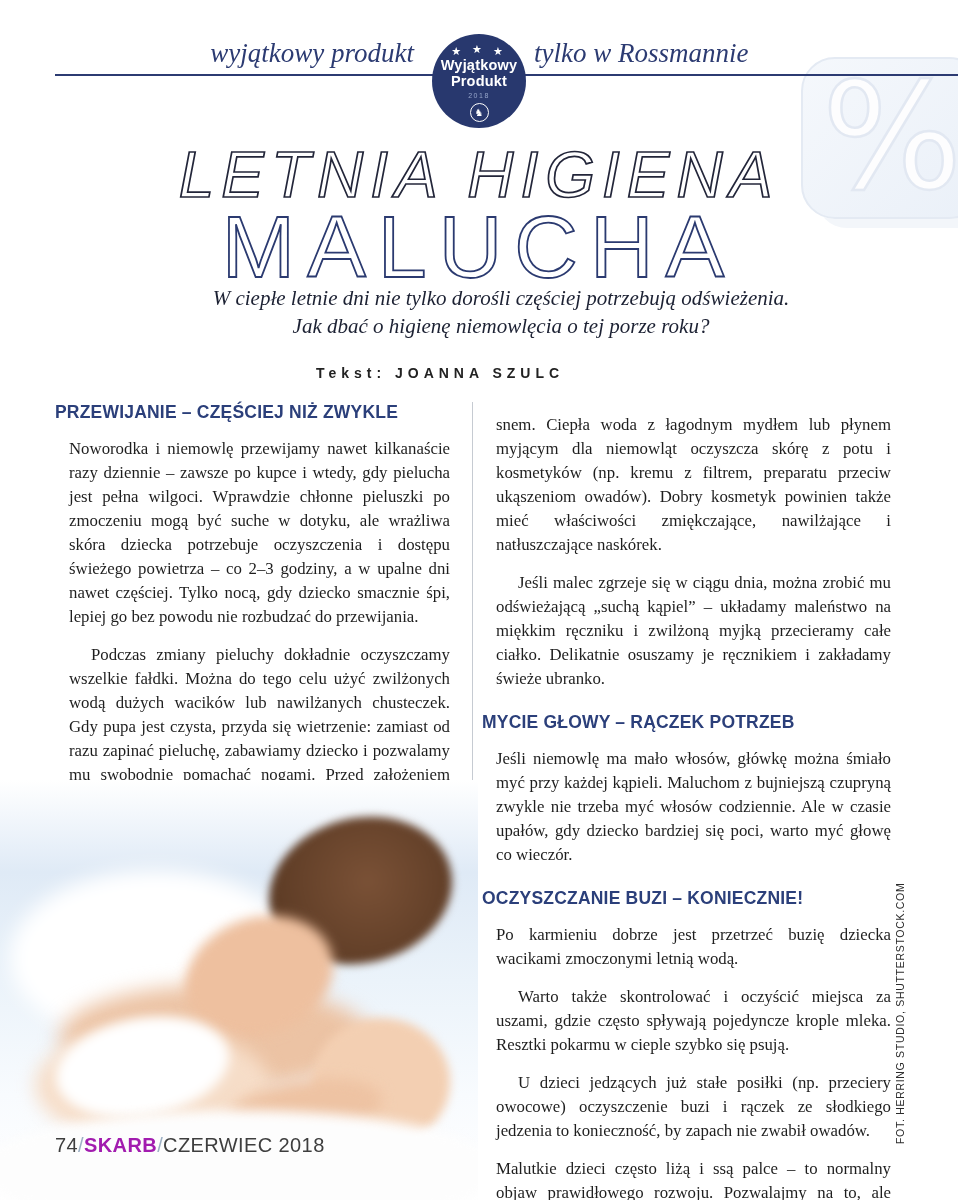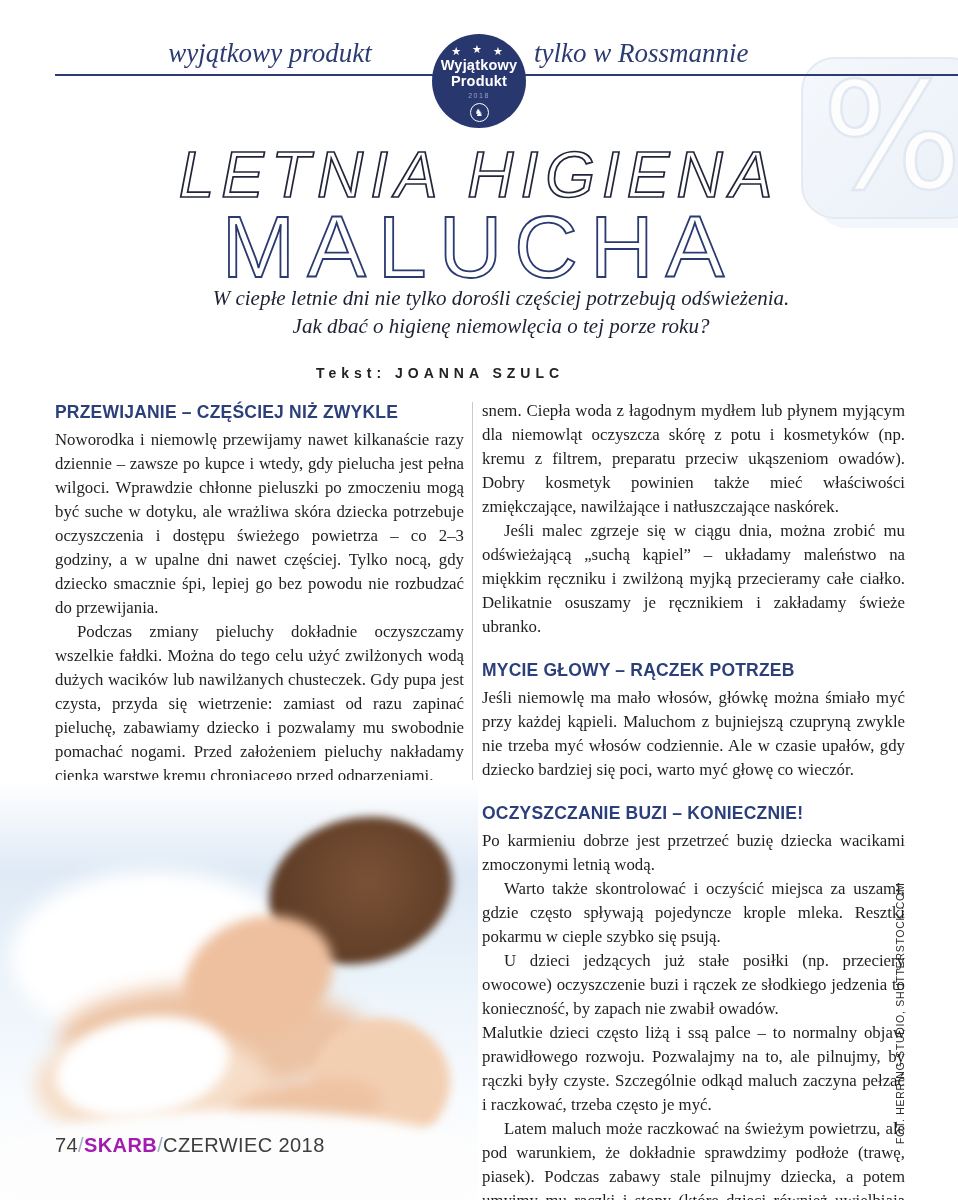--- a/index.html
+++ b/index.html
@@ -2,21 +2,21 @@
 <html><head>
 <meta charset="utf-8">
 <style>
   html,body{margin:0;padding:0;background:#ffffff;}
   #page{position:relative;width:958px;height:1200px;background:#ffffff;overflow:hidden;
         font-family:"Liberation Sans",sans-serif;}
 
   
   .header-rule{position:absolute;left:55px;width:903px;top:74px;height:2px;background:#2c3b72;z-index:2;}
   .header-side{position:absolute;top:38px;font:italic 27px "Liberation Serif",serif;color:#2c3b72;z-index:3;}
-  .header-left{left:120px;width:300px;text-align:center;font-family:Liberation Serif, serif;}
+  .header-left{left:114px;width:300px;text-align:right;font-family:Liberation Serif, serif;}
   .header-right{left:534px;}
 
   .badge{position:absolute;left:432px;top:34px;width:94px;height:94px;border-radius:50%;
          background:#28386e;z-index:4;text-align:center;box-sizing:border-box;padding-top:11px;}
   .badge-stars{color:#fff;font-size:11px;letter-spacing:4px;line-height:12px;}
   .badge-stars .mid{display:inline-block;transform:translateY(-2px);}
   .badge-line{color:#fff;font-weight:700;font-size:14.5px;line-height:16px;letter-spacing:0.2px;}
   .badge-year{color:#96a5ca;font-size:7px;letter-spacing:1.5px;line-height:9px;margin-top:2px;}
   .badge-logo{width:17px;height:17px;border:1.5px solid #ffffff;border-radius:50%;
               margin:3px auto 0;display:flex;align-items:center;justify-content:center;
@@ -44,21 +44,21 @@
 
   
   .col{position:absolute;top:399px;font-family:"Liberation Serif",serif;font-size:16.8px;
        line-height:24px;color:#1e1e1e;text-align:justify;}
   .col1{left:55px;width:409px;}
   .col2{left:482px;width:423px;}
   .divider{position:absolute;left:472px;top:402px;width:1px;height:734px;background:#c6cbd2;}
   .sh{font-family:"Liberation Sans",sans-serif;font-weight:700;font-size:17.5px;line-height:22px;
       color:#2b3f7a;margin:20px 0 5px;letter-spacing:0.2px;text-align:left;}
   .sh:first-child{margin-top:2px;}
-  .bp{margin:0;}
+  .bp{margin:14px;}
   .bp.ind{text-indent:22px;}
 
   
   .photo{position:absolute;left:0;top:780px;width:478px;height:420px;overflow:hidden;
          background:linear-gradient(180deg,#ffffff 0%,#dfeaf6 22%,#ebf3fa 48%,#f8fbfe 75%,#ffffff 100%);}
   .photo .sp{position:absolute;border-radius:50%;}
   .ph-top   {left:10px; top:90px; width:290px;height:175px;background:#ffffff;filter:blur(10px);}
   .ph-shldr {left:60px; top:205px;width:310px;height:105px;background:#ecc3a4;filter:blur(10px);}
   .ph-hair  {left:268px;top:38px; width:185px;height:145px;background:radial-gradient(circle at 55% 45%,#7a5136,#53341f);filter:blur(4px);transform:rotate(-14deg);}
   .ph-face  {left:183px;top:138px;width:152px;height:117px;background:#eec09f;filter:blur(6px);transform:rotate(-20deg);}

